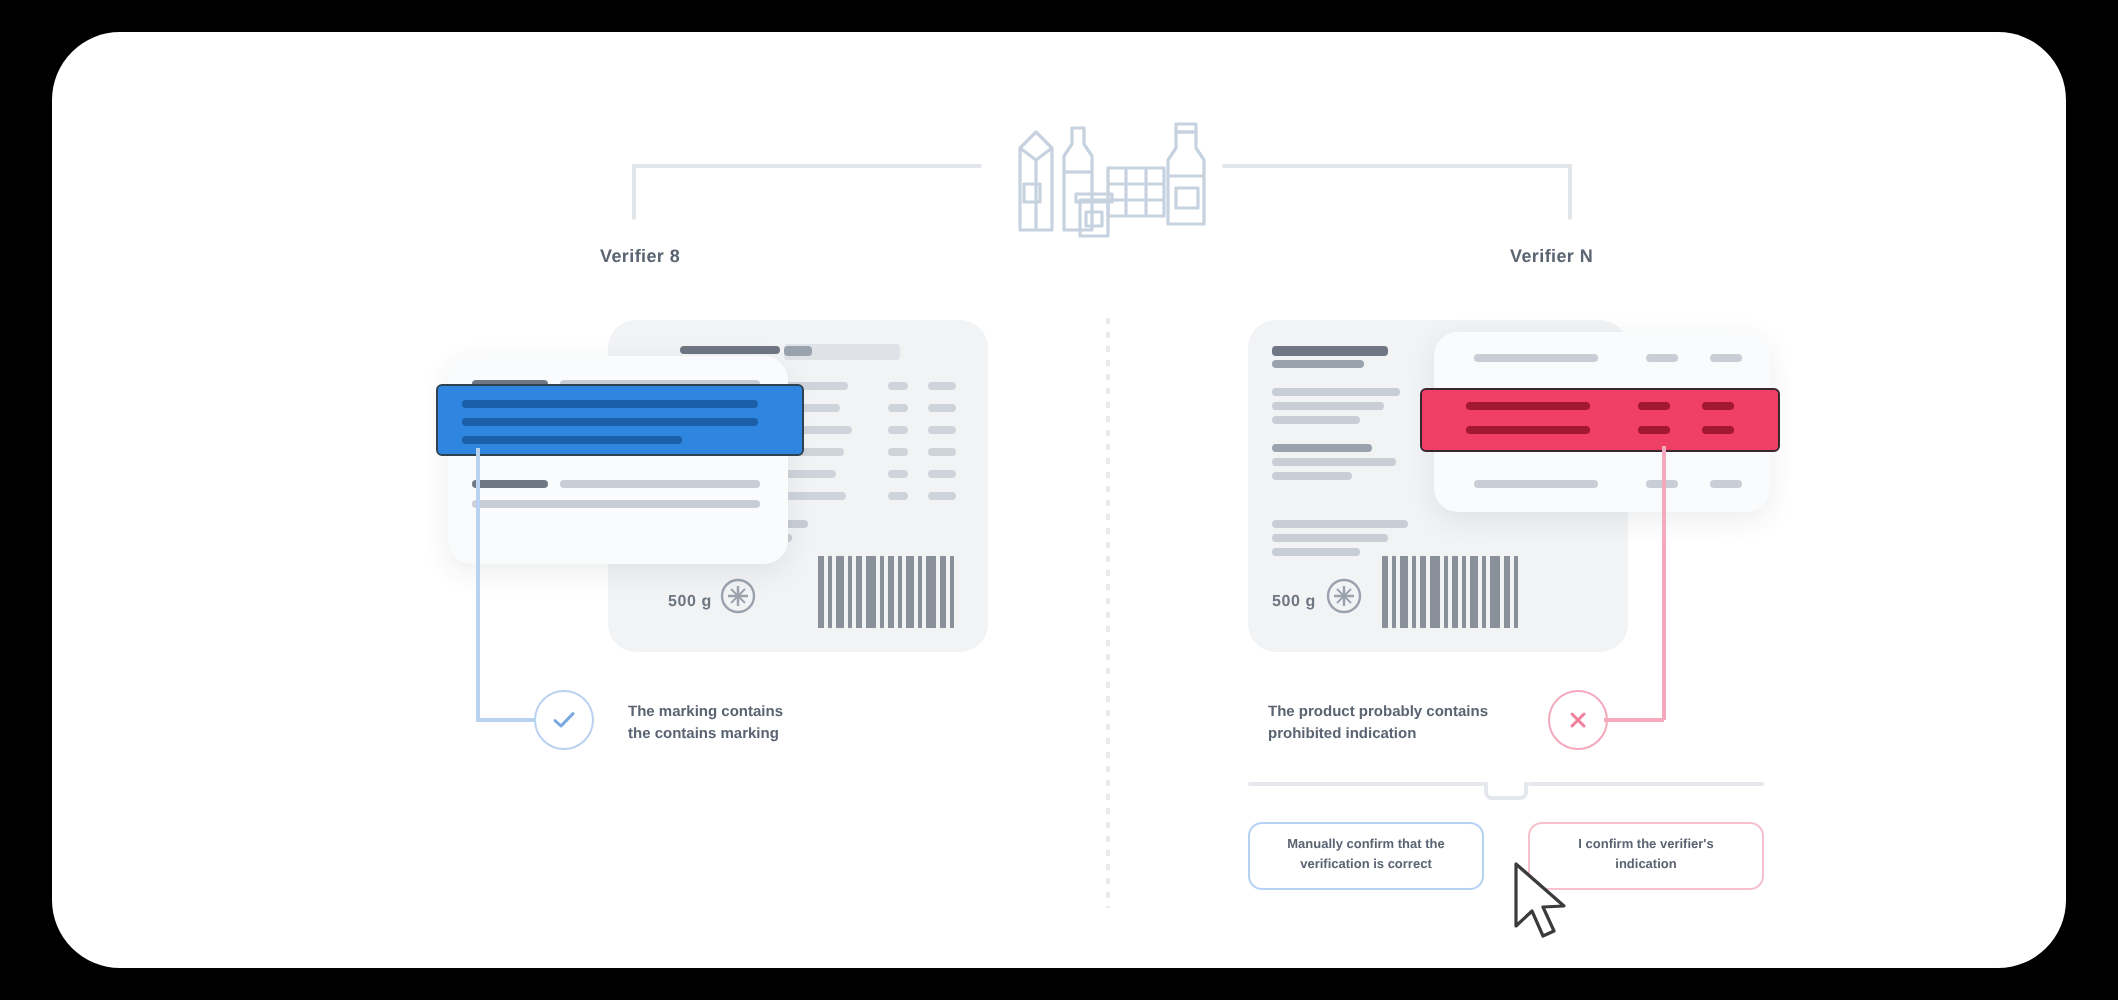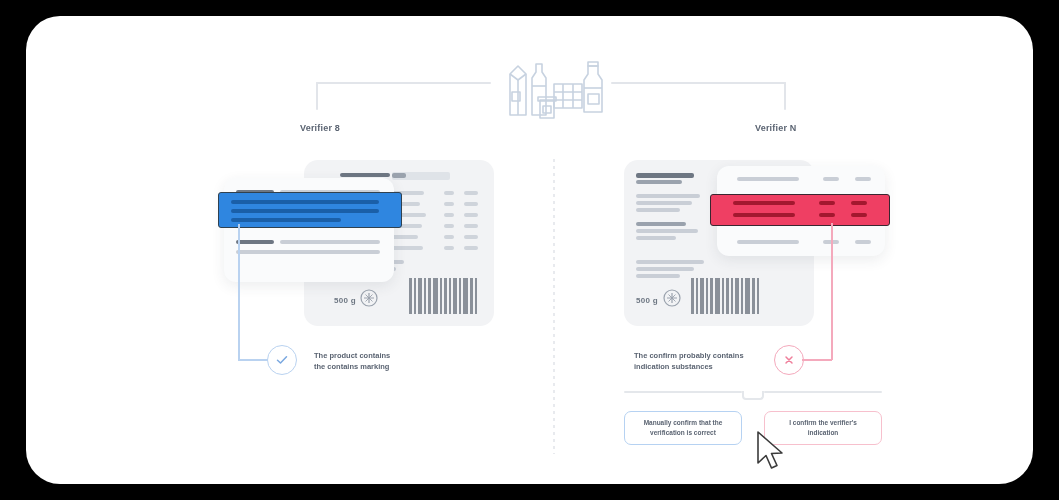--- a/index.html
+++ b/index.html
@@ -235,21 +235,21 @@
       <div class="conn" style="left:212px;top:208px;width:1.6px;height:136px;"></div>
       <div class="conn" style="left:212px;top:343px;width:30px;height:1.6px;"></div>
 
       <div class="status ok" style="left:241px;top:329px;">
         <svg width="14" height="14" viewBox="0 0 14 14" fill="none" stroke="#7aa8e0" stroke-width="1.5" stroke-linecap="round" stroke-linejoin="round">
           <path d="M2.5 7.3 L5.5 10 L11.5 3.8"></path>
         </svg>
       </div>
 
       <div class="caption" style="left:288px;top:334px;width:120px;">
-        <div>The product contains</div>
+        <div>The marking contains</div>
         <div>the contains marking</div>
       </div>
     </div>
 
     <div class="panel">
 
       <div class="label-card" style="left:598px;top:144px;width:190px;height:166px;">
 
         <div class="bar dark" style="left:12px;top:13px;width:58px;height:5px;"></div>
         <div class="bar mid" style="left:12px;top:20px;width:46px;height:4px;"></div>
@@ -315,22 +315,22 @@
       <div class="conn red" style="left:805px;top:207px;width:1.6px;height:137px;"></div>
       <div class="conn red" style="left:776px;top:343px;width:30px;height:1.6px;"></div>
 
       <div class="status bad" style="left:748px;top:329px;">
         <svg width="12" height="12" viewBox="0 0 12 12" fill="none" stroke="#ef7f9b" stroke-width="1.5" stroke-linecap="round">
           <path d="M3 3 L9 9 M9 3 L3 9"></path>
         </svg>
       </div>
 
       <div class="caption" style="left:608px;top:334px;width:140px;">
-        <div>The confirm probably contains</div>
-        <div>indication substances</div>
+        <div>The product probably contains</div>
+        <div>prohibited indication</div>
       </div>
 
       <div class="bbracket">
         <div class="ln l"></div>
         <div class="notch"></div>
         <div class="ln r"></div>
       </div>
 
       <div class="abtn blue" style="left:598px;top:395px;width:118px;height:34px;">
         <div>

